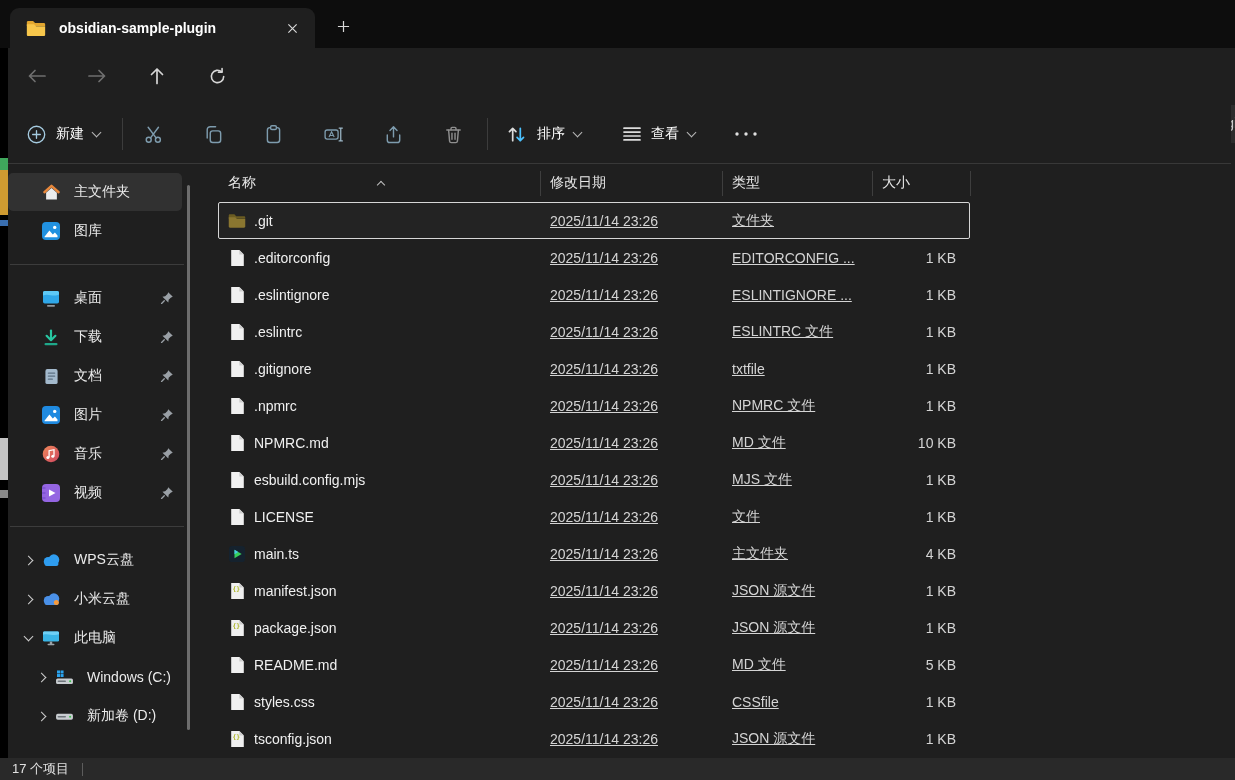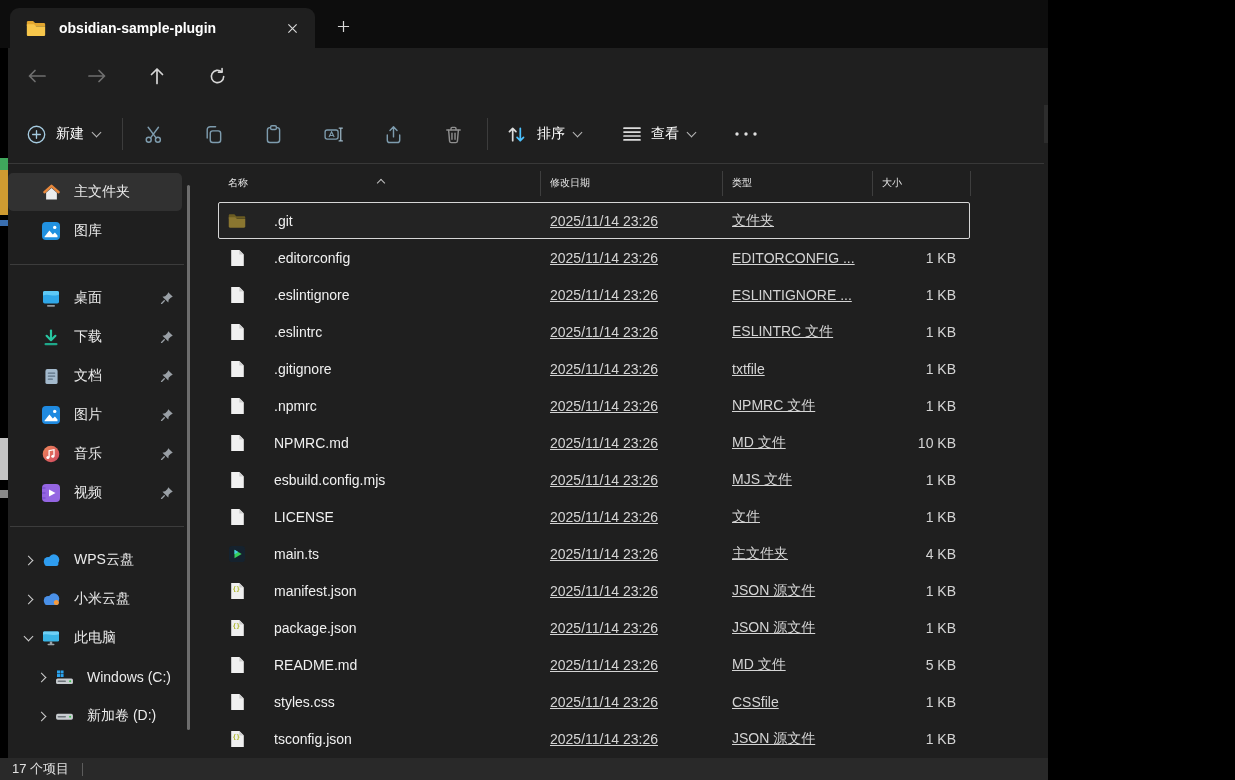--- a/index.html
+++ b/index.html
@@ -1,16 +1,16 @@
 <!DOCTYPE html>
 <html><head>
 <meta charset="utf-8">
 <style>
   html,body{margin:0;padding:0;background:#000;}
-  .screen{position:relative;width:1048px;height:780px;overflow:hidden;background:#1f1f1f;
+  .screen{position:relative;width:1235px;height:780px;overflow:hidden;background:#1f1f1f;
           font-family:"Liberation Sans","DejaVu Sans",sans-serif;-webkit-font-smoothing:antialiased;}
   
   .titlebar{position:absolute;left:0;top:0;right:0;height:48px;background:#0d0d0d;}
   .tab{position:absolute;left:10px;top:8px;width:305px;height:40px;background:#1f1f1f;
        border-radius:9px 9px 0 0;display:flex;align-items:center;padding:0 10px 0 16px;box-sizing:border-box;}
   .tab-ico{display:flex;align-items:center;}
   .tab-title{margin-left:13px;font-size:14px;font-weight:700;color:#ffffff;flex:1;white-space:nowrap;overflow:hidden;}
   .tab-close{width:26px;height:26px;display:flex;align-items:center;justify-content:center;border-radius:5px;cursor:default;}
   .newtab{position:absolute;left:330px;top:15px;width:26px;height:26px;display:flex;align-items:center;justify-content:center;border-radius:5px;}
   
@@ -45,29 +45,29 @@
   .sb-item.indent{margin-left:13px;}
   .sb-exp{width:24px;display:flex;align-items:center;justify-content:center;flex:none;}
   .sb-ico{width:22px;display:flex;align-items:center;justify-content:center;flex:none;}
   .sb-label{margin-left:12px;color:#eaeaea;font-size:14px;flex:1;white-space:nowrap;overflow:hidden;}
   .sb-pin{margin-right:8px;display:flex;align-items:center;}
   .sb-div{height:1px;background:#3c3c3c;margin:14px 24px 14px 2px;}
   .sb-scroll{position:absolute;left:187px;top:185px;width:3px;height:545px;background:#6d6d6d;border-radius:2px;}
   
   .content{position:absolute;left:210px;top:164px;right:0;bottom:22px;overflow:hidden;}
   .list-header{position:relative;height:38px;display:grid;grid-template-columns:322px 182px 150px 98px;
-               align-items:center;padding-left:8px;color:#e8e8e8;font-size:10px;}
+               align-items:center;padding-left:8px;color:#e8e8e8;font-size:14px;}
   .h-cell{padding-left:10px;position:relative;}
   .h-sort{position:absolute;left:160px;top:1px;}
   .h-sep{position:absolute;top:7px;width:1px;height:25px;background:#3e3e3e;}
   .rows{position:absolute;left:0;top:38px;right:0;bottom:0;}
   .row{height:37px;width:752px;margin-left:8px;display:grid;grid-template-columns:322px 182px 150px 98px;
        align-items:center;border-radius:2px;font-size:14px;color:#d4d4d4;}
   .row.selected{outline:1px solid #d6d6d6;outline-offset:-1px;background:#232323;}
-  .c-name{display:flex;align-items:center;gap:28px;padding-left:10px;color:#f0f0f0;white-space:nowrap;overflow:hidden;}
+  .c-name{display:flex;align-items:center;gap:8px;padding-left:10px;color:#f0f0f0;white-space:nowrap;overflow:hidden;}
   .f-ico{width:18px;display:flex;align-items:center;justify-content:center;flex:none;}
   .c-date,.c-type{padding-left:10px;white-space:nowrap;text-decoration:underline;}
   .c-size{text-align:right;padding-right:14px;white-space:nowrap;}
   
   .statusbar{position:absolute;left:0;right:0;bottom:0;height:22px;background:#292929;display:flex;align-items:center;
              padding-left:12px;gap:13px;color:#e0e0e0;font-size:13px;z-index:6;}
   .st-sep{width:1px;height:13px;background:#5c5c5c;}
 </style>
 </head>
 <body>

